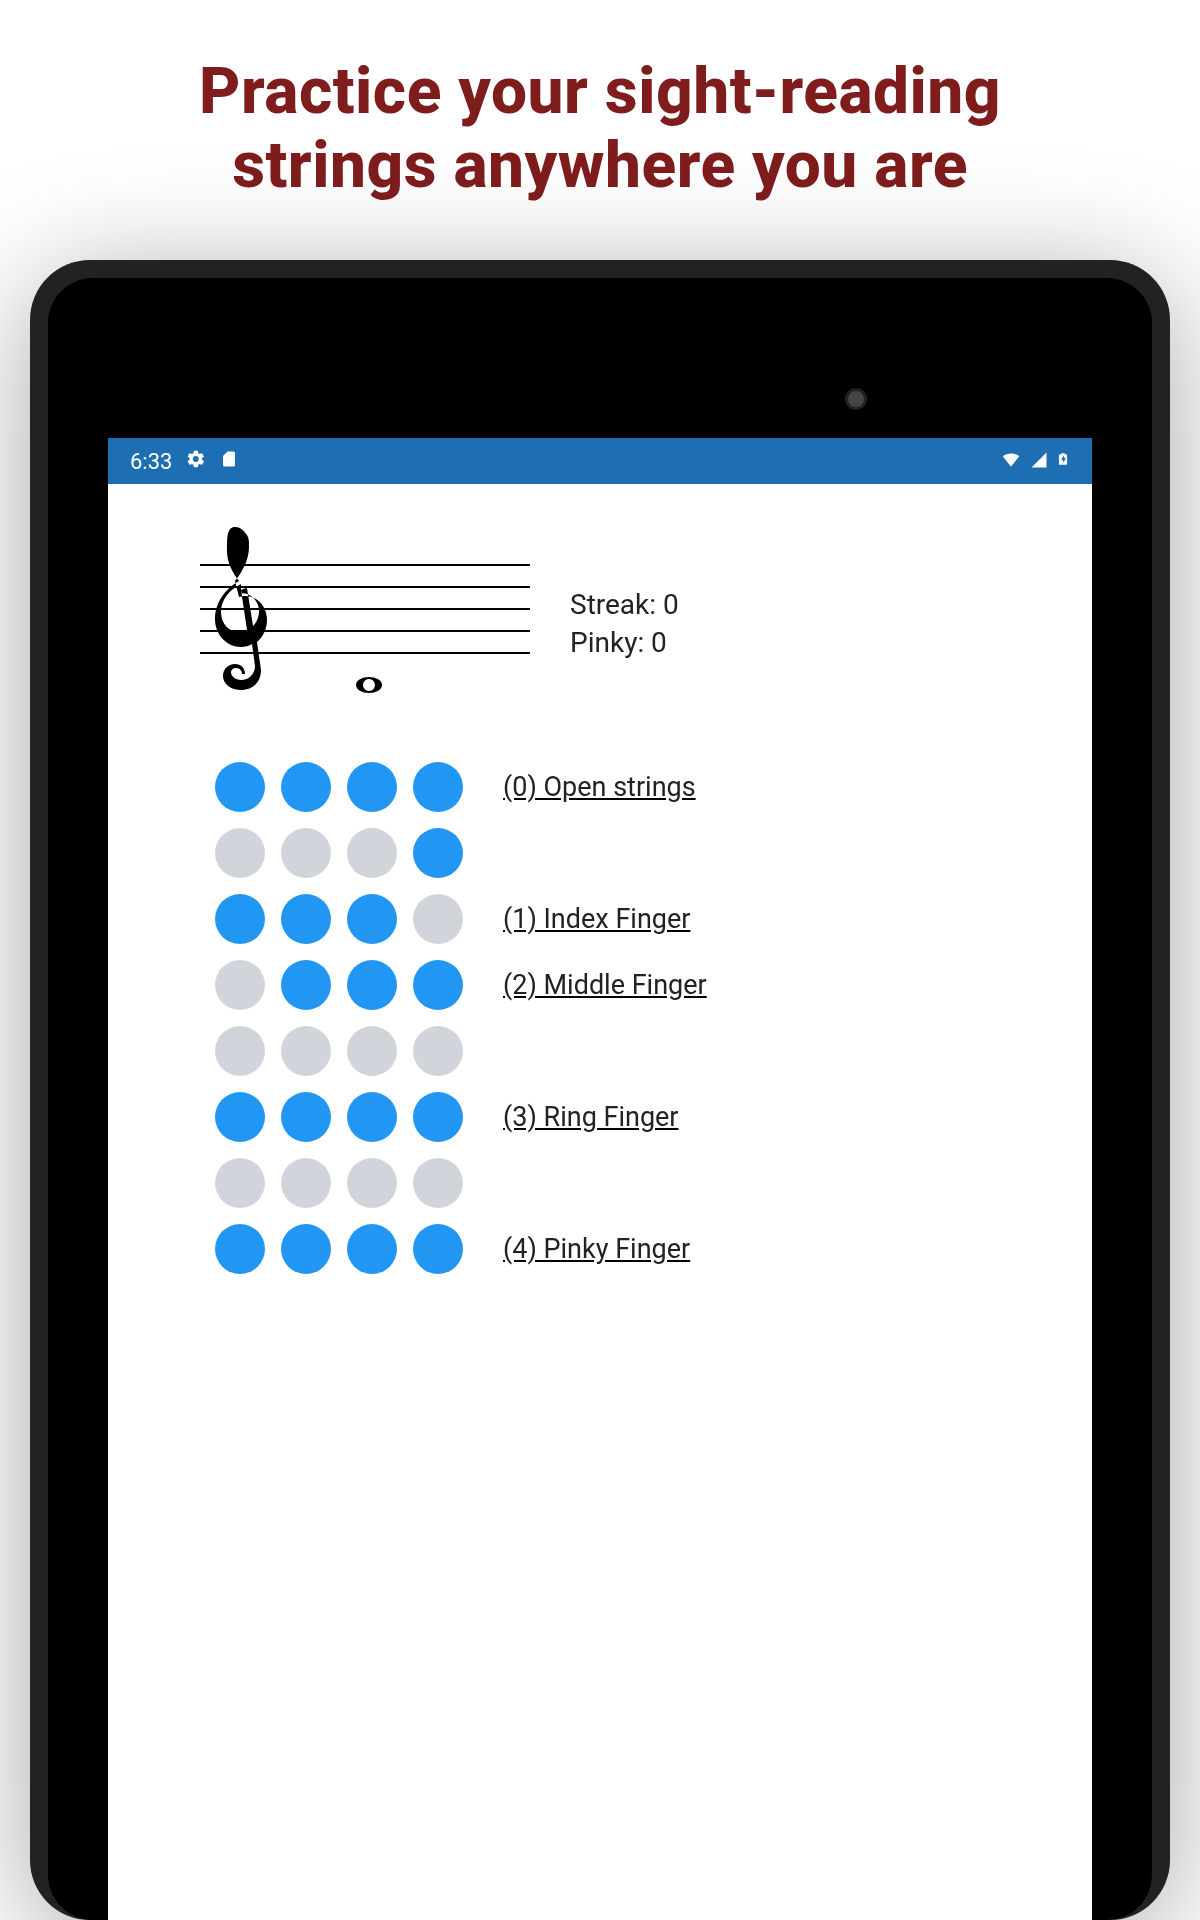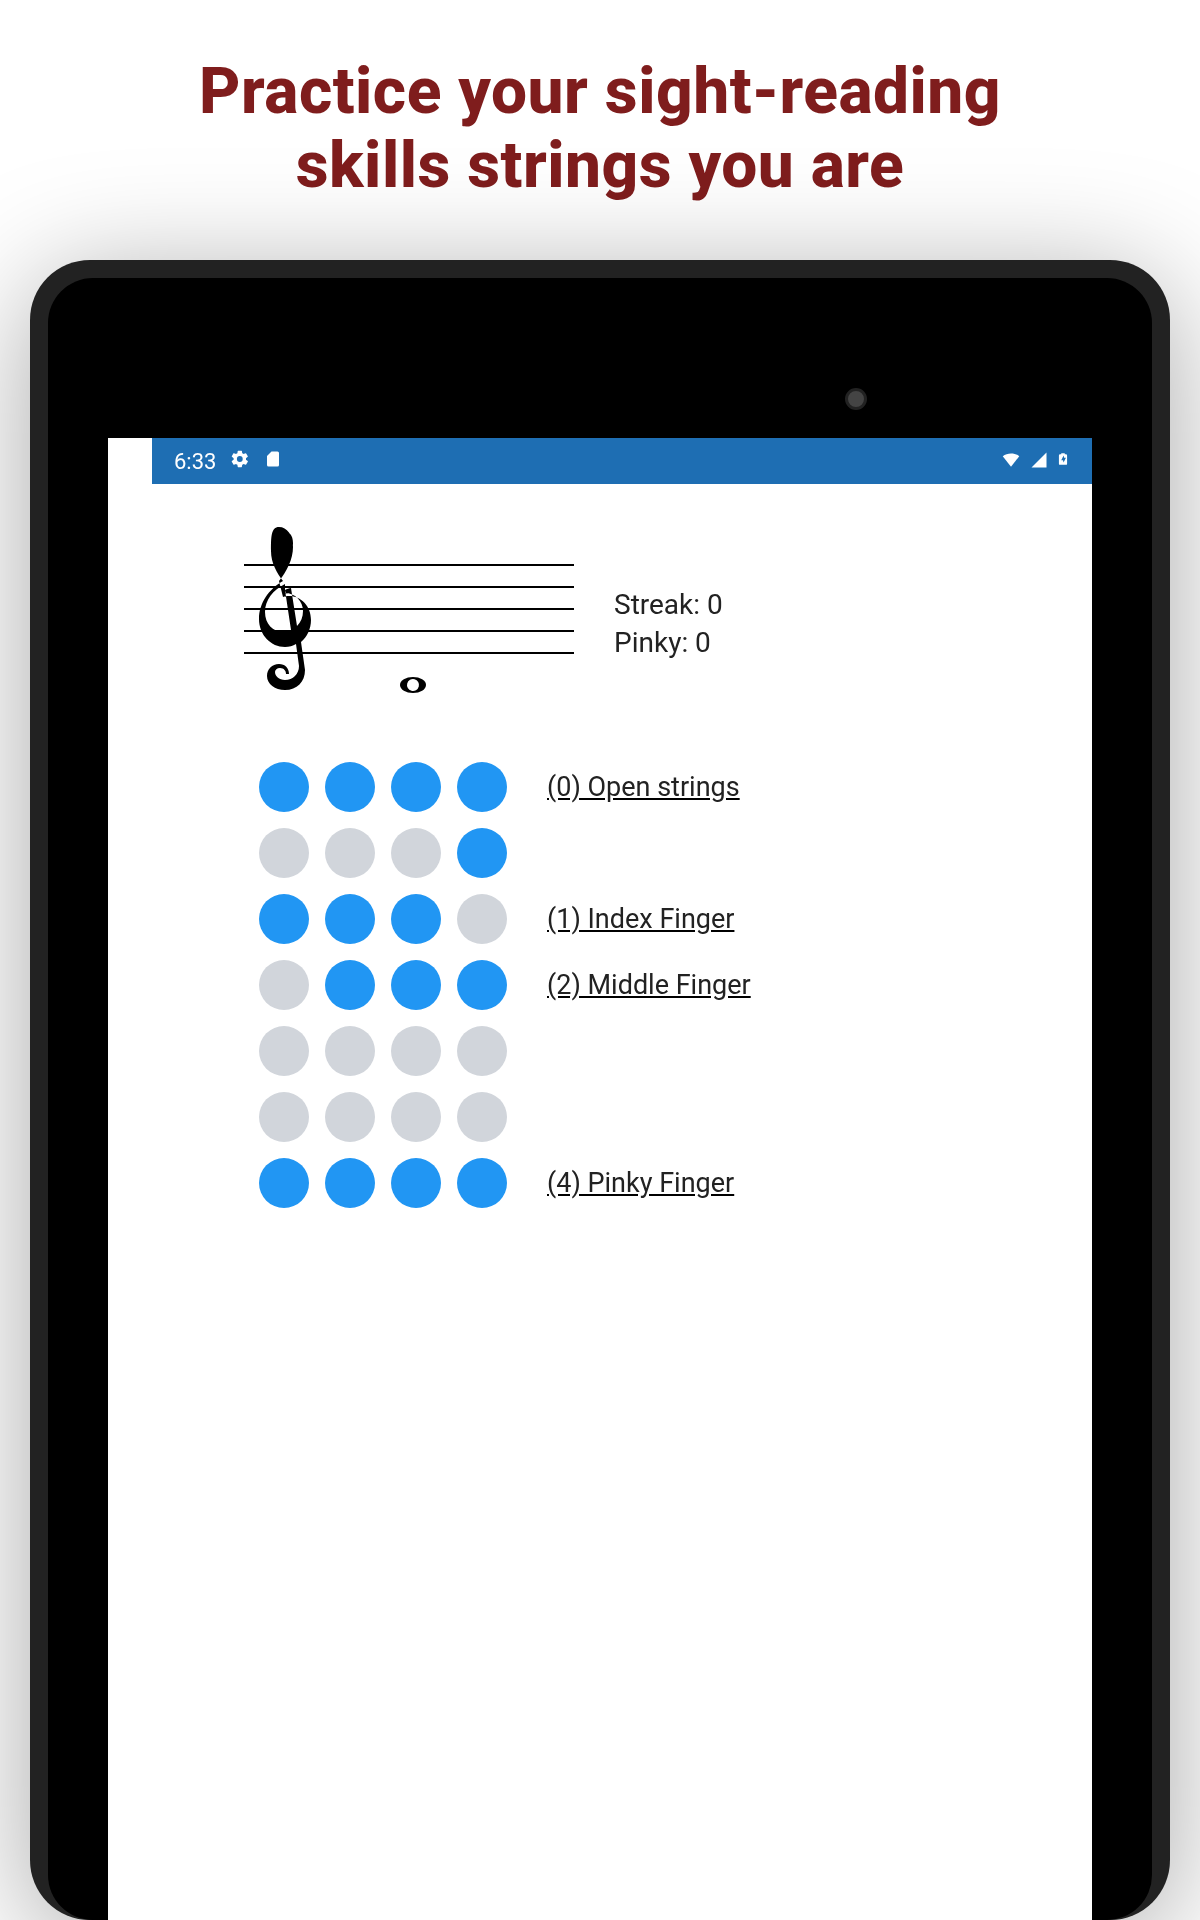--- a/index.html
+++ b/index.html
@@ -51,21 +51,20 @@
     border: 3px solid #222;
   }
   .screen {
     position: absolute;
     left: 60px;
     right: 60px;
     top: 160px;
     bottom: 0;
     background: #fff;
     overflow: hidden;
-    padding-left: 44px;
   }
   .status-bar {
     height: 46px;
     background: #1e6eb3;
     color: #fff;
     display: flex;
     align-items: center;
     padding: 0 22px;
     font-size: 22px;
   }
@@ -146,21 +145,21 @@
     color: #222;
     margin-left: 24px;
   }
   .icon-svg { fill: #fff; }
 </style>
 </head>
 <body>
 
 <div class="promo-headline">
   <div>Practice your sight-reading</div>
-  <div>skills strings you are</div>
+  <div>strings anywhere you are</div>
 </div>
 
 <div class="device-frame">
   <div class="device-inner">
     <div class="camera"></div>
     <div class="screen">
 
       <div class="status-bar">
         <div class="status-left">
           <span>6:33</span>
@@ -258,20 +257,27 @@
               <div class="row-label">(2) Middle Finger</div>
             </div>
             <div class="fret-row">
               <div class="dot inactive"></div>
               <div class="dot inactive"></div>
               <div class="dot inactive"></div>
               <div class="dot inactive"></div>
               <div class="row-label"></div>
             </div>
             <div class="fret-row">
+              <div class="dot active"></div>
+              <div class="dot active"></div>
+              <div class="dot active"></div>
+              <div class="dot active"></div>
+              <div class="row-label">(3) Ring Finger</div>
+            </div>
+            <div class="fret-row">
               <div class="dot inactive"></div>
               <div class="dot inactive"></div>
               <div class="dot inactive"></div>
               <div class="dot inactive"></div>
               <div class="row-label"></div>
             </div>
             <div class="fret-row">
               <div class="dot active"></div>
               <div class="dot active"></div>
               <div class="dot active"></div>

